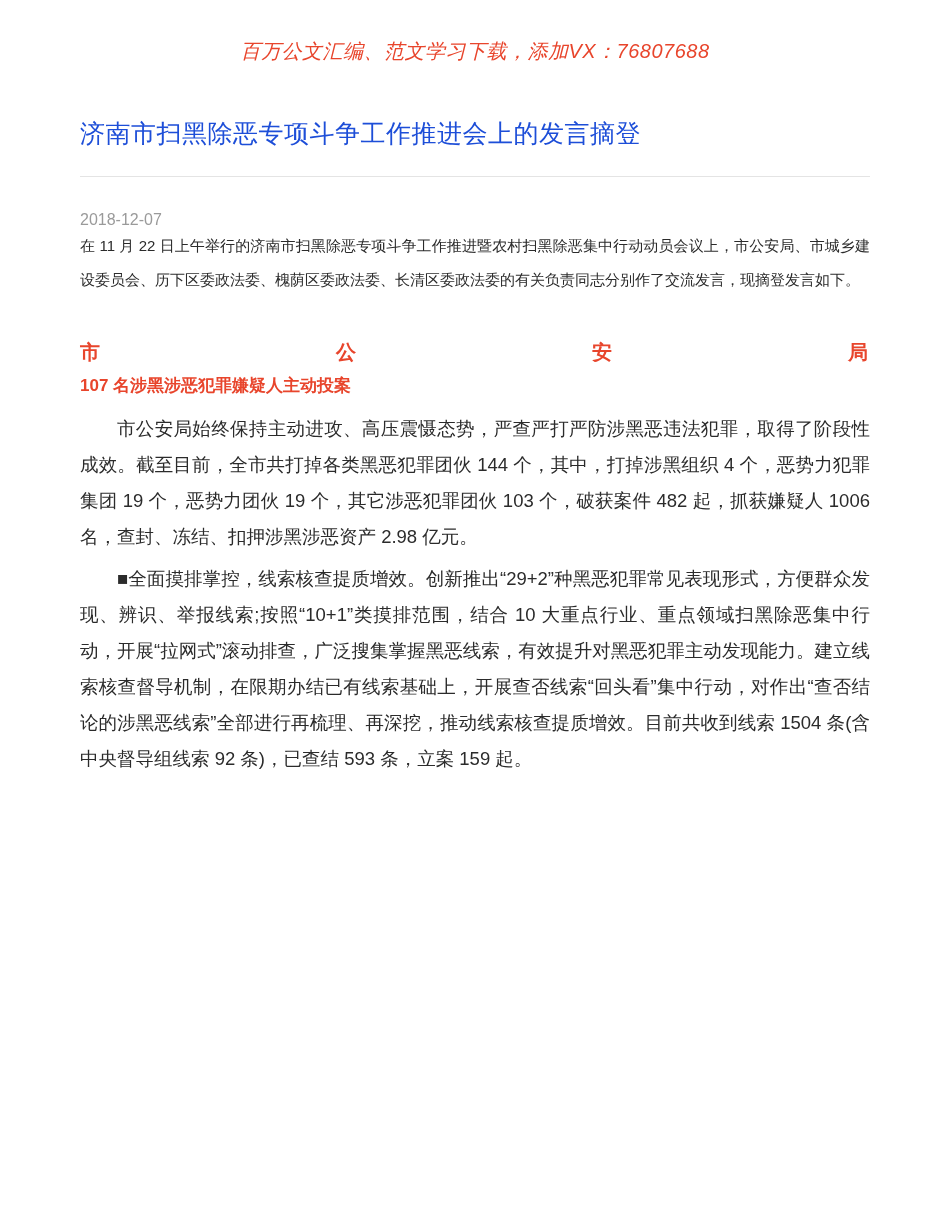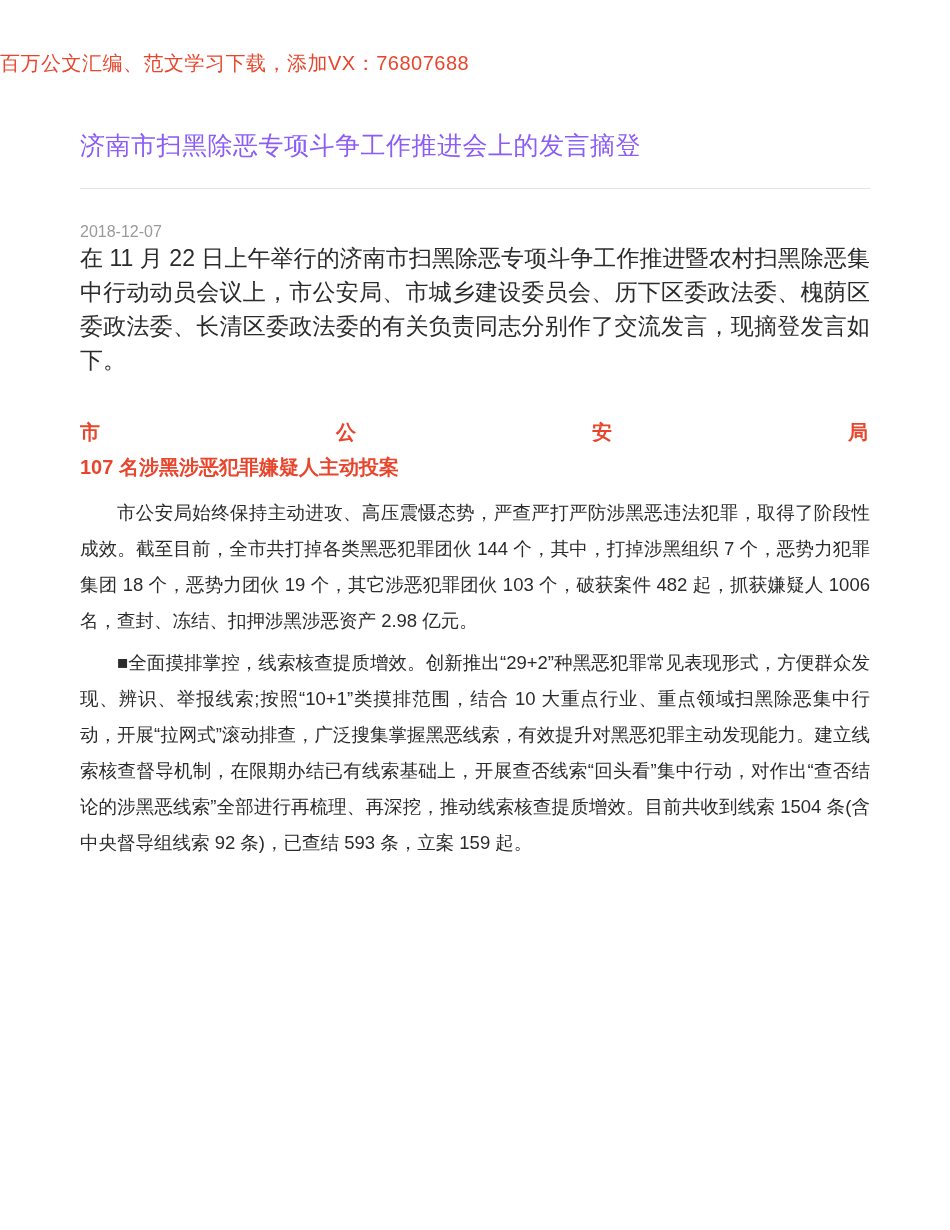--- a/index.html
+++ b/index.html
@@ -14,73 +14,75 @@
     color: #222222;
     overflow: hidden;
   }
   .page {
     position: relative;
     width: 950px;
     height: 1230px;
     box-sizing: border-box;
   }
   .banner {
+    text-align: center;
     color: #e8452c;
     font-size: 20px;
     letter-spacing: 0.5px;
-    padding-top: 50px;
+    padding-top: 38px;
     padding-bottom: 6px;
     font-family: "Liberation Sans", sans-serif;
+    font-style: italic;
   }
   .content {
     margin: 0 auto;
     width: 790px;
     padding: 0 0px;
     box-sizing: border-box;
   }
   .doc-title {
     font-size: 25px;
-    color: #8b5cf6;
+    color: #1d4ed8;
     font-weight: normal;
     margin: 46px 0 0 0;
     padding: 0 0 26px 0;
     letter-spacing: 0.5px;
   }
   .title-rule {
     border: none;
     border-top: 1px solid #e4e4e4;
     margin: 0 0 34px 0;
   }
   .date {
     color: #9a9a9a;
     font-size: 16px;
   }
   .lede {
-    font-size: 23px;
+    font-size: 15px;
     line-height: 34px;
     color: #2b2b2b;
     margin: 0 0 42px 0;
     text-align: justify;
   }
   .section-head {
     display: flex;
     justify-content: space-between;
     color: #e8452c;
     font-weight: bold;
     font-size: 20px;
     margin: 0 0 8px 0;
     padding-right: 2px;
   }
   .section-head span {
     display: inline-block;
   }
   .sub-head {
     color: #e8452c;
     font-weight: bold;
-    font-size: 20px;
+    font-size: 17px;
     margin: 0 0 14px 0;
   }
   p.body {
     font-size: 18.5px;
     line-height: 36px;
     color: #2b2b2b;
     margin: 0 0 6px 0;
     text-indent: 2em;
     text-align: justify;
   }
@@ -103,17 +105,17 @@
 
     <div class="section-head">
       <span>市</span>
       <span>公</span>
       <span>安</span>
       <span>局</span>
     </div>
 
     <div class="sub-head">107 名涉黑涉恶犯罪嫌疑人主动投案</div>
 
-    <p class="body">市公安局始终保持主动进攻、高压震慑态势，严查严打严防涉黑恶违法犯罪，取得了阶段性成效。截至目前，全市共打掉各类黑恶犯罪团伙 144 个，其中，打掉涉黑组织 7 个，恶势力犯罪集团 18 个，恶势力团伙 19 个，其它涉恶犯罪团伙 103 个，破获案件 482 起，抓获嫌疑人 1006 名，查封、冻结、扣押涉黑涉恶资产 2.98 亿元。</p>
+    <p class="body">市公安局始终保持主动进攻、高压震慑态势，严查严打严防涉黑恶违法犯罪，取得了阶段性成效。截至目前，全市共打掉各类黑恶犯罪团伙 144 个，其中，打掉涉黑组织 4 个，恶势力犯罪集团 19 个，恶势力团伙 19 个，其它涉恶犯罪团伙 103 个，破获案件 482 起，抓获嫌疑人 1006 名，查封、冻结、扣押涉黑涉恶资产 2.98 亿元。</p>
     <p class="body">■全面摸排掌控，线索核查提质增效。创新推出“29+2”种黑恶犯罪常见表现形式，方便群众发现、辨识、举报线索;按照“10+1”类摸排范围，结合 10 大重点行业、重点领域扫黑除恶集中行动，开展“拉网式”滚动排查，广泛搜集掌握黑恶线索，有效提升对黑恶犯罪主动发现能力。建立线索核查督导机制，在限期办结已有线索基础上，开展查否线索“回头看”集中行动，对作出“查否结论的涉黑恶线索”全部进行再梳理、再深挖，推动线索核查提质增效。目前共收到线索 1504 条(含中央督导组线索 92 条)，已查结 593 条，立案 159 起。</p>
 
   </div>
 </div>
 
 </body></html>

